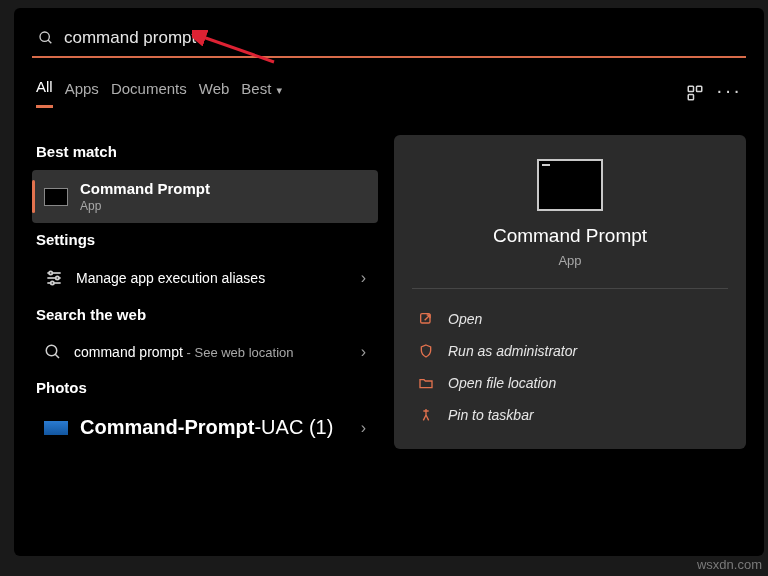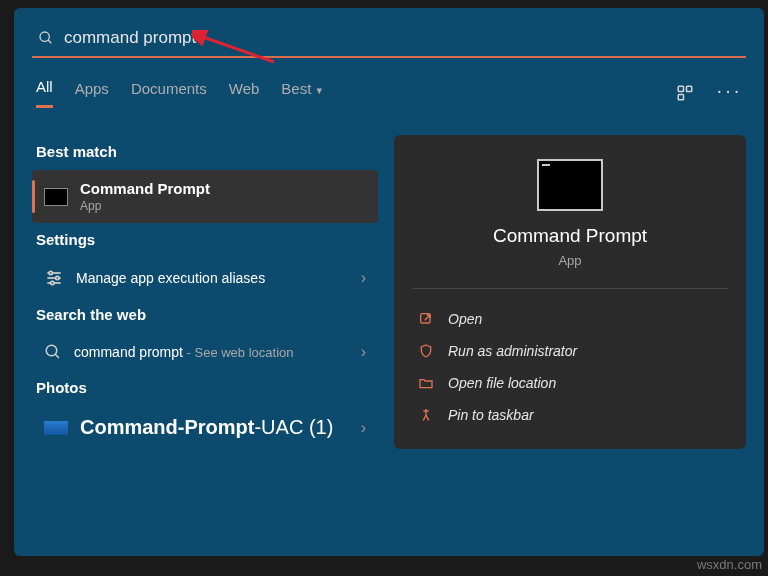--- a/index.html
+++ b/index.html
@@ -7,41 +7,41 @@
     width: 768px; height: 576px;
     background: #1a1a1a;
     font-family: "Segoe UI", sans-serif;
     color: #e6e6e6;
     overflow: hidden;
     position: relative;
   }
   .panel {
     position: absolute;
     left: 14px; right: 4px; top: 8px; bottom: 20px;
-    background: #0c4a6e;
+    background: #000000;
     border-radius: 6px;
     padding: 18px 18px 10px 18px;
   }
   .search-row {
     display: flex; align-items: center;
     border-bottom: 2px solid #d86b4a;
     padding: 2px 0 8px 6px;
     margin-bottom: 14px;
     position: relative;
   }
   .search-icon { width: 16px; height: 16px; margin-right: 10px; color: #cfcfcf; }
   .search-input {
     flex: 1; background: transparent; border: none; outline: none;
     color: #e6e6e6; font-size: 17px; font-family: inherit;
   }
   .arrow {
     position: absolute; left: 178px; top: 22px; pointer-events: none;
   }
   .tabs-row {
-    display: flex; align-items: center; gap: 22px;
+    display: flex; align-items: center; gap: 12px;
     padding: 6px 4px 0 4px;
     color: #aeaeae; font-size: 15px;
   }
   .tab { padding-bottom: 10px; cursor: pointer; }
   .tab.active { color: #fff; border-bottom: 3px solid #e2724e; }
   .tabs-spacer { flex: 1; }
   .tabs-icon { width: 18px; height: 18px; color: #d6d6d6; cursor: pointer; }
   .more-dots { font-size: 20px; letter-spacing: 2px; color: #d6d6d6; cursor: pointer; padding-bottom: 6px; }
   .chev { font-size: 11px; margin-left: 2px; }
 

